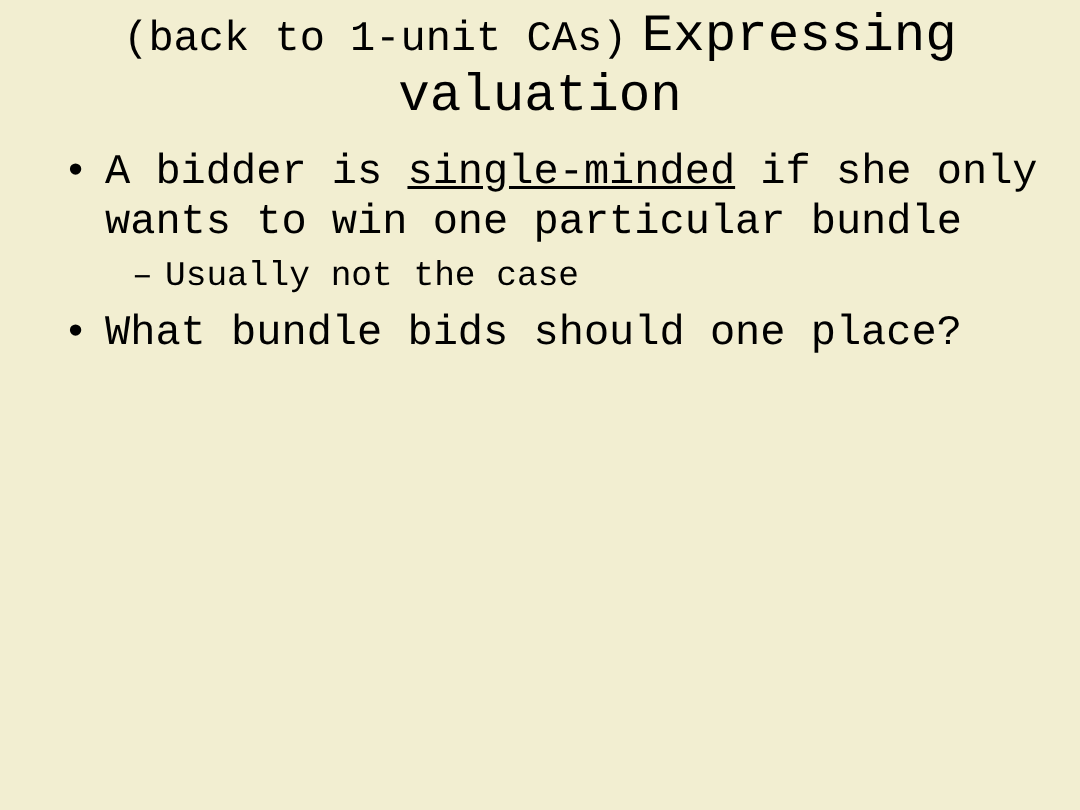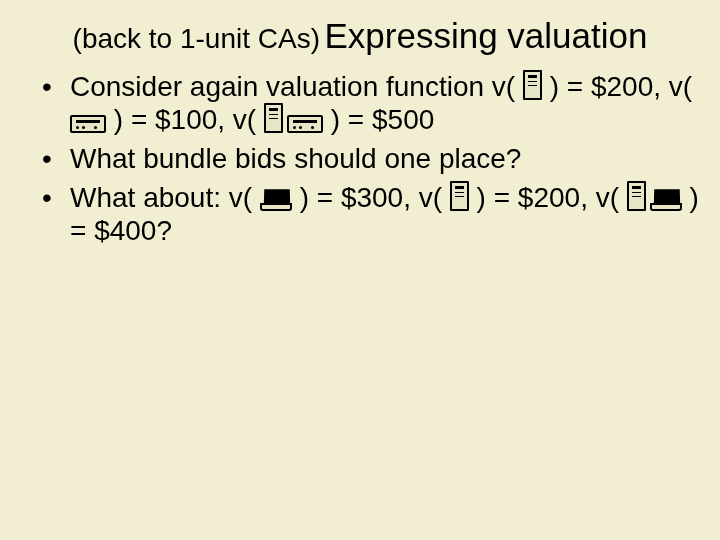--- a/index.html
+++ b/index.html
@@ -9,21 +9,22 @@
     height: 540px;
     background: #f2eed1;
     font-family: Arial, Helvetica, sans-serif;
     color: #000;
     overflow: hidden;
   }
   .slide {
     box-sizing: border-box;
     width: 720px;
     height: 540px;
-    padding: 16px 20px 0 20px;
+    padding: 4px 20px 0 20px;
+    font-family: Liberation Mono, monospace;
   }
   .title-block {
     text-align: center;
     line-height: 1.15;
     margin-bottom: 14px;
   }
   .title-prefix {
     font-size: 28px;
   }
   .title-main {
@@ -146,27 +147,27 @@
 
 <div class="slide">
 
   <div class="title-block">
     <span class="title-prefix">(back to 1-unit CAs)</span>
     <span class="title-main">Expressing valuation</span><br>
   </div>
 
   <ul class="level1">
 
+    <li>
+      <span>A bidder is </span><span class="uline">single-minded</span><span> if she only wants to win one particular bundle</span>
+      <ul class="level2">
+        <li>Usually not the case</li>
+      </ul>
+    </li>
 
 
-    <li>
-      <span>Consider again valuation function v( </span><span class="ic tower"></span><span> ) = $200, v( </span><span class="ic dvd"></span><span> ) = $100, v( </span><span class="ic tower"></span><span class="icon-gap"></span><span class="ic dvd"></span><span> ) = $500</span>
-    </li>
 
     <li>What bundle bids should one place?</li>
 
-    <li>
-      <span>What about: v( </span><span class="ic laptop"><span class="screen"></span><span class="base"></span></span><span> ) = $300, v( </span><span class="ic tower"></span><span> ) = $200, v( </span><span class="ic tower"></span><span class="icon-gap"></span><span class="ic laptop"><span class="screen"></span><span class="base"></span></span><span> ) = $400?</span>
-    </li>
 
   </ul>
 
 </div>
 
 </body></html>

